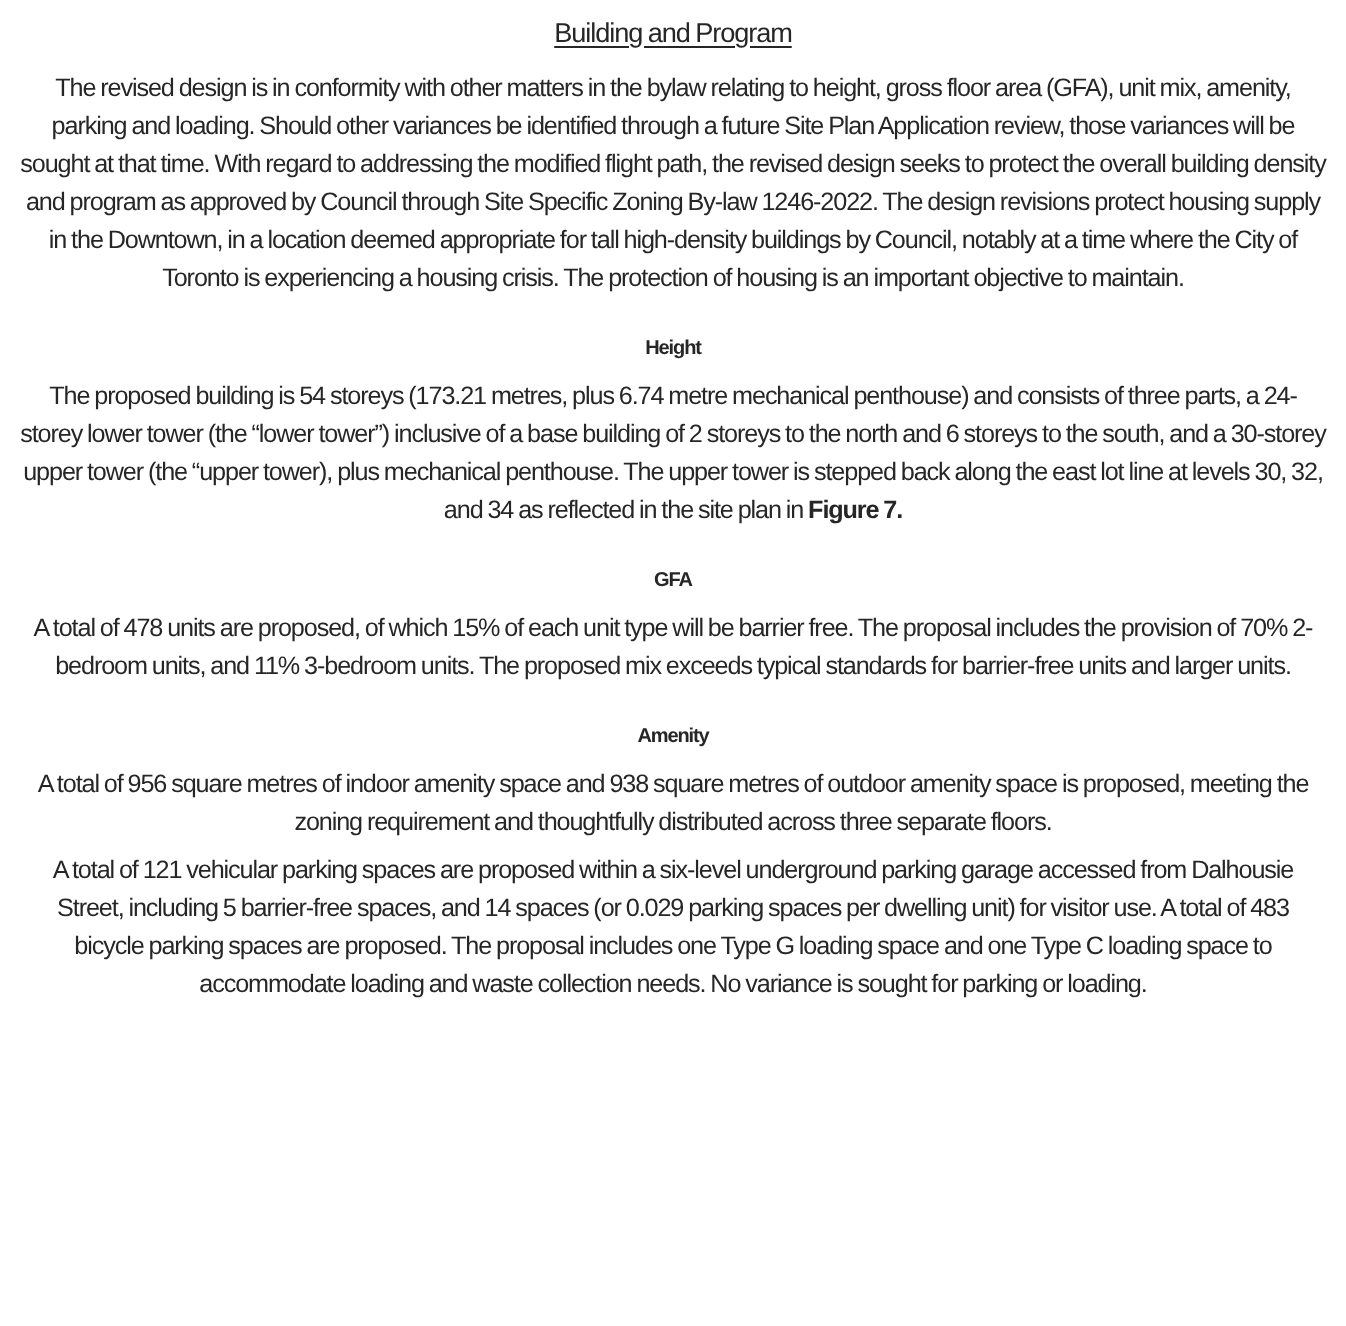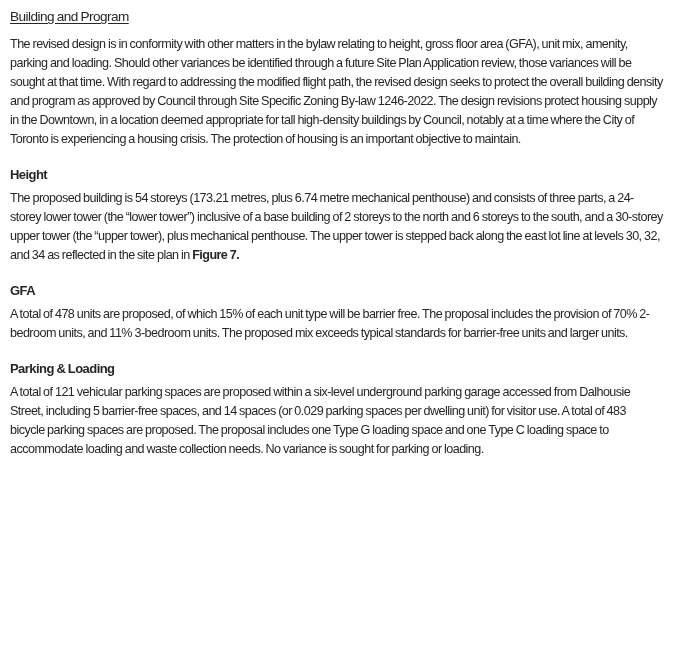--- a/index.html
+++ b/index.html
@@ -1,15 +1,15 @@
 <!DOCTYPE html>
 <html><head>
 <meta charset="utf-8">
 <style>
-  * { margin: 0; padding: 0; box-sizing: border-box; }
+  * { margin: 0; padding: 0; box-sizing: border-box; text-align: center; }
   html, body {
     background: #ffffff;
   }
   body {
     width: 673px;
     min-height: 663px;
     padding: 7px 10px 10px 10px;
     font-family: "Liberation Sans", sans-serif;
     font-size: 12.6px;
     line-height: 19px;
@@ -22,21 +22,21 @@
   }
   h1.doc-title {
     font-size: 13.6px;
     font-weight: 400;
     text-decoration: underline;
     text-underline-offset: 2px;
     margin: 0 0 9px 0;
     line-height: 19px;
   }
   h2.section-heading {
-    font-size: 13px;
+    font-size: 10px;
     font-weight: 700;
     margin: 16px 0 5px 0;
     line-height: 19px;
   }
   p.body-text {
     margin: 0 0 5px 0;
   }
   .figure-ref {
     font-weight: 700;
     margin-top: 28px;
@@ -57,19 +57,22 @@
   </section>
 
   <section>
     <h2 class="section-heading">GFA</h2>
   </section>
 
   <section>
     <p class="body-text">A total of 478 units are proposed, of which 15% of each unit type will be barrier free. The proposal includes the provision of 70% 2-bedroom units, and 11% 3-bedroom units. The proposed mix exceeds typical standards for barrier-free units and larger units.</p>
   </section>
 
+  <section>
+    <h2 class="section-heading">Amenity</h2>
+    <p class="body-text">A total of 956 square metres of indoor amenity space and 938 square metres of outdoor amenity space is proposed, meeting the zoning requirement and thoughtfully distributed across three separate floors.</p>
+  </section>
 
   <section>
-    <h2 class="section-heading">Parking &amp; Loading</h2>
     <p class="body-text">A total of 121 vehicular parking spaces are proposed within a six-level underground parking garage accessed from Dalhousie Street, including 5 barrier-free spaces, and 14 spaces (or 0.029 parking spaces per dwelling unit) for visitor use. A total of 483 bicycle parking spaces are proposed. The proposal includes one Type G loading space and one Type C loading space to accommodate loading and waste collection needs. No variance is sought for parking or loading.</p>
   </section>
 
 </div>
 
 </body></html>

